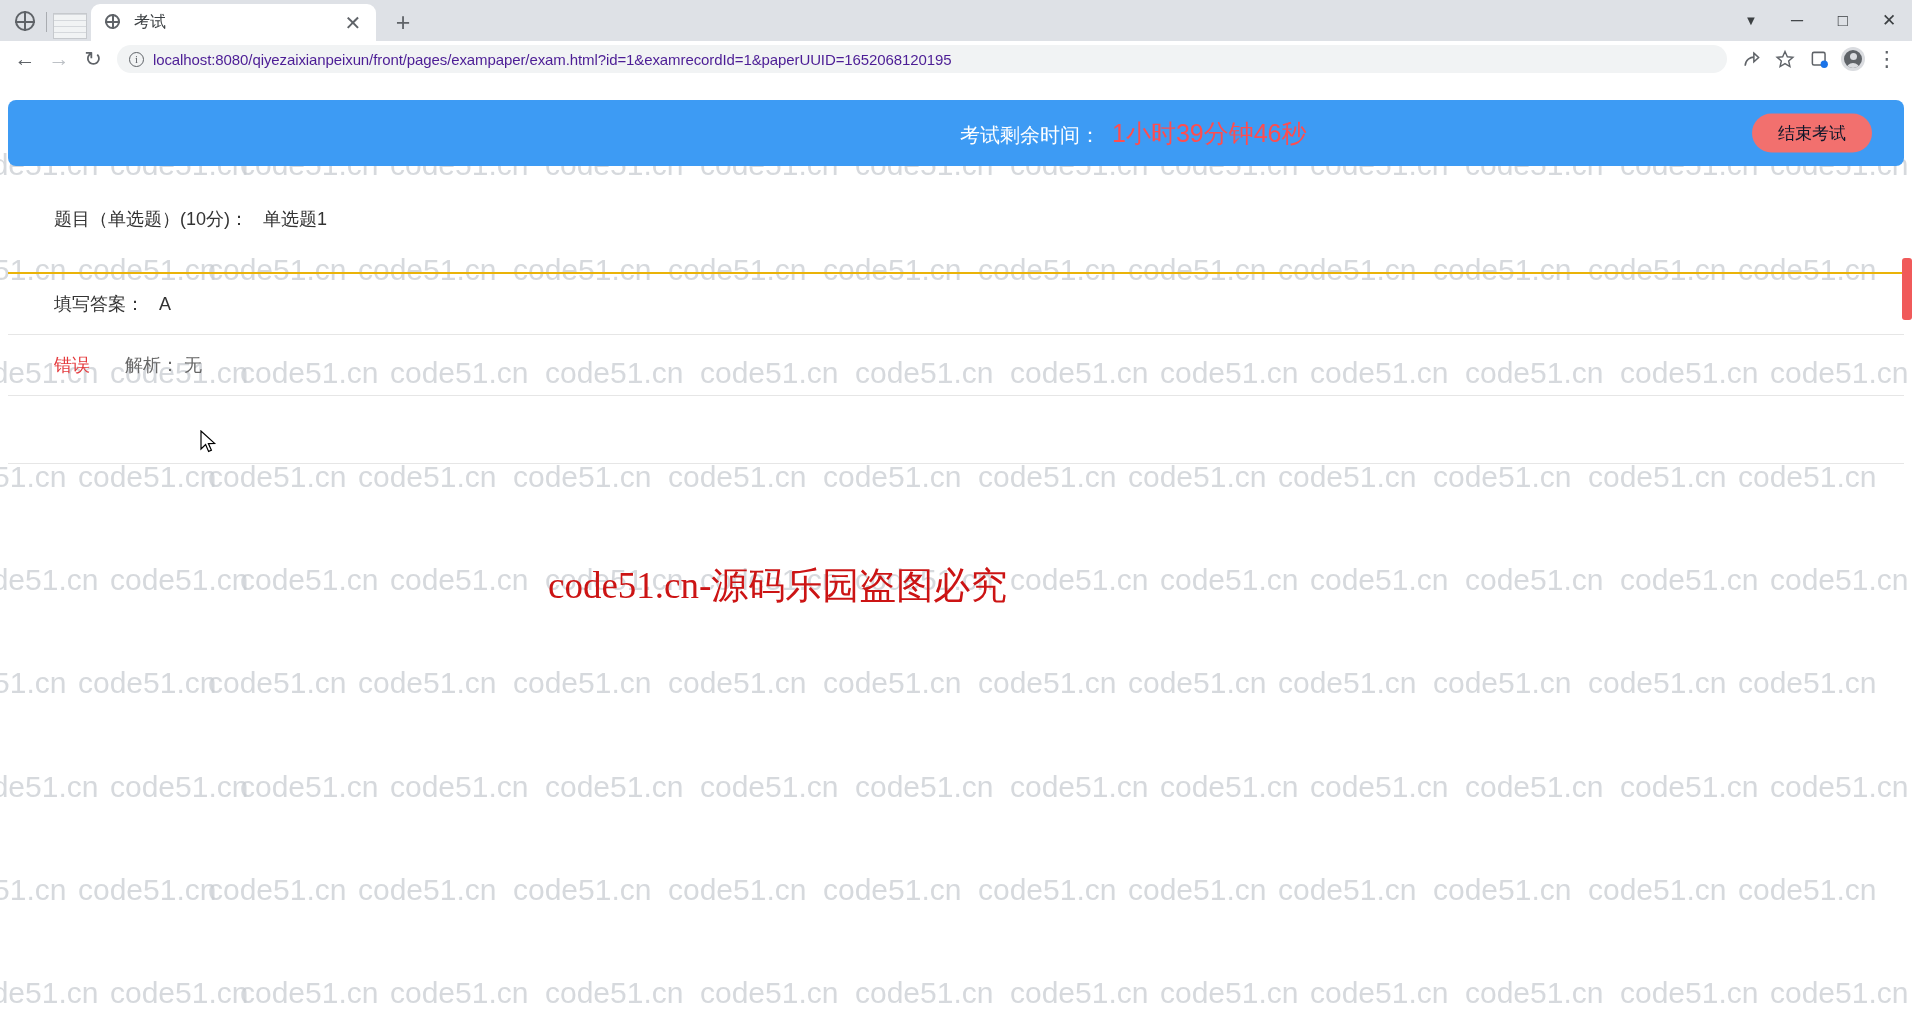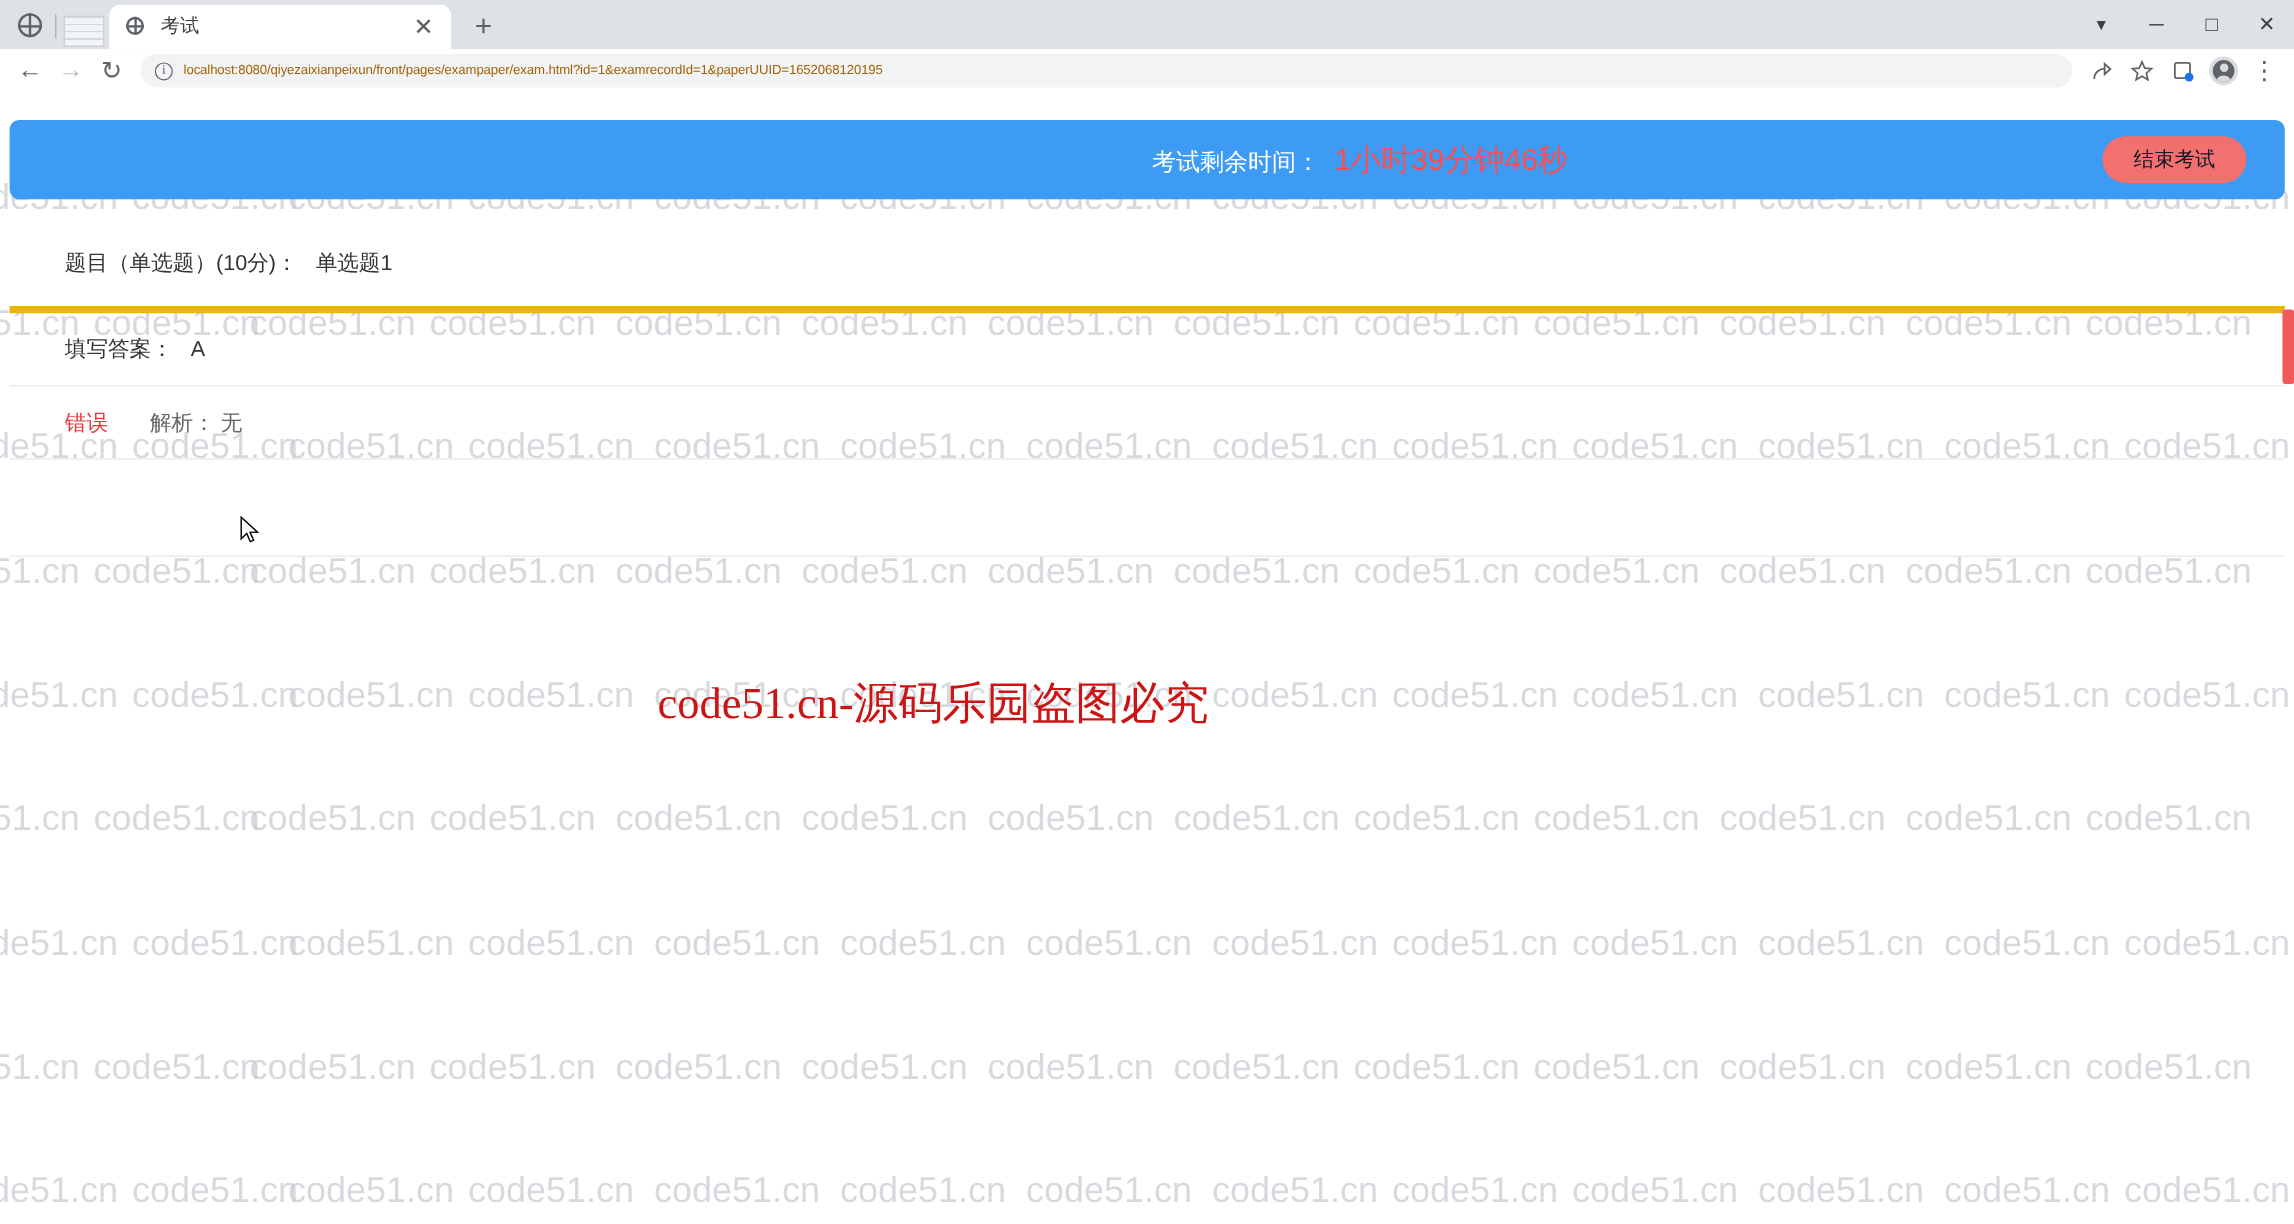--- a/index.html
+++ b/index.html
@@ -94,21 +94,21 @@
     flex:1 1 auto; height:28px; background:#f1f3f4; border-radius:14px;
     display:flex; align-items:center; padding:0 12px; margin:0 7px;
     min-width:0;
   }
   .info-circle {
     width:15px; height:15px; border-radius:50%; border:1.4px solid #5f6368;
     color:#5f6368; font-size:11px; line-height:13px; text-align:center;
     flex:0 0 15px; margin-right:9px; font-family:"Liberation Serif", serif;
   }
   .omnibox-text {
-    font-size:11px; color:#a16207; white-space:nowrap; overflow:hidden;
+    font-size:15px; color:#4c1d95; white-space:nowrap; overflow:hidden;
     text-overflow:clip; letter-spacing:-0.1px;
   }
   .tb-right { display:flex; align-items:center; }
   .avatar-ic {
     width:24px; height:24px; border-radius:50%; background:#dadce0;
     display:flex; align-items:center; justify-content:center;
   }
   .avatar-ic .head {
     width:18px;height:18px;border-radius:50%;background:#5f6368;position:relative;
     overflow:hidden;
@@ -157,21 +157,21 @@
     background:#f2706e; color:#0f172a; font-size:17px;
     border:none; border-radius:22px; padding:11px 26px; cursor:pointer;
     line-height:1;
   }
 
   .question-card {
     position:absolute; left:8px; top:105px; width:1896px;
     background:transparent;
   }
   .q-row { padding: 18px 0 18px 46px; font-size:18px; color:#333333; }
-  .q-row.title { border-bottom:6px solid #eab308; padding-top:24px; padding-bottom:24px;}
+  .q-row.title { border-bottom:2px solid #eab308; padding-top:24px; padding-bottom:41px;}
   .q-row.answer { border-bottom:1px solid #e6e6e6; }
   .q-row.result { border-bottom:1px solid #e6e6e6; }
   .q-label { color:#333; }
   .q-value { color:#333; margin-left:10px; }
   .res-wrong { color:#e4393c; margin-right:30px; }
   .res-analysis { color:#666666; }
   .next-wrap { padding: 26px 0 30px 46px; position:relative; }
   .next-btn {
     background:#5cc32f; color:#ffffff; border:none; border-radius:5px;
     font-size:17px; padding:13px 22px; cursor:pointer; line-height:1;

